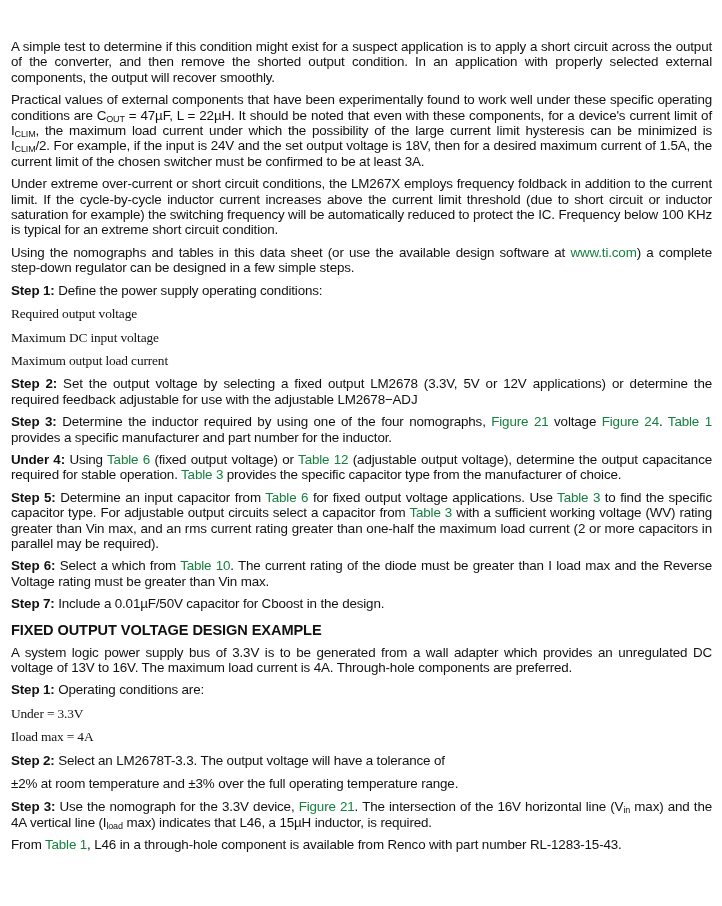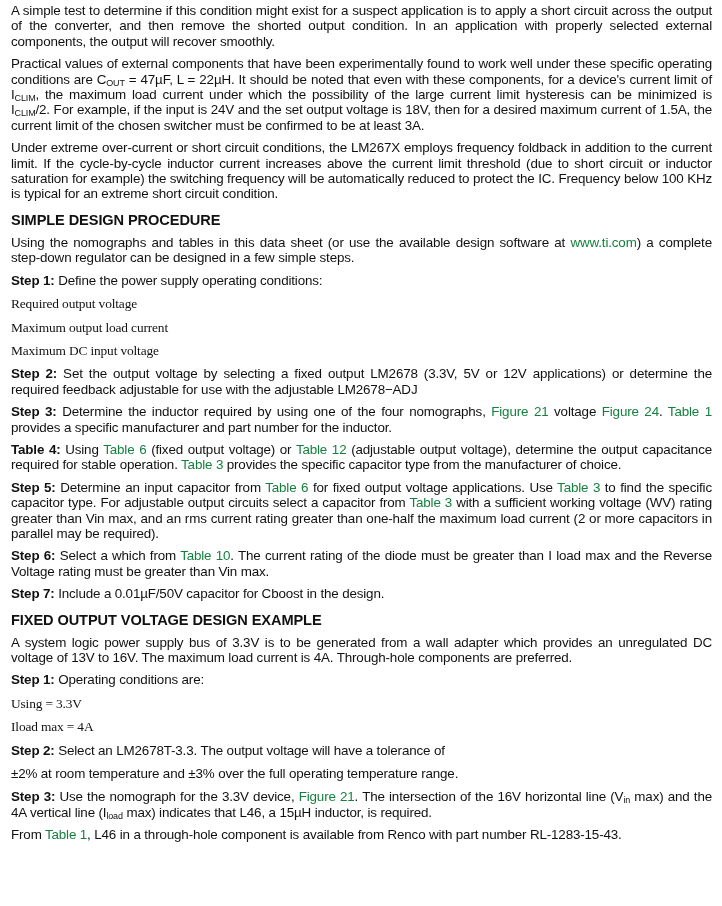--- a/index.html
+++ b/index.html
@@ -2,21 +2,21 @@
 <html><head>
 <meta charset="utf-8">
 <style>
   html, body { margin: 0; padding: 0; background: #ffffff; }
   body {
     width: 722px; height: 906px; overflow: hidden;
     font-family: "Liberation Sans", sans-serif;
     font-size: 13.4px; color: #111111;
     letter-spacing: -0.15px;
   }
-  .page { padding: 3px 10px 0 11px; }
+  .page { padding: 3px 10px 0 11px; margin-top: 36px; }
   p { margin: 0 0 7px 0; line-height: 15.4px; text-align: justify; }
   p.single { margin-bottom: 8px; }
   h2 {
     margin: 10px 0 6px 0; font-size: 14.6px; font-weight: bold;
     line-height: 17px; letter-spacing: -0.1px; color: #111;
   }
   b { font-weight: bold; }
   a.link { color: #15803d; text-decoration: none; }
   sub { font-size: 9px; vertical-align: -2px; line-height: 0; }
   .cond { margin: 0 0 8px 0; line-height: 15.4px; font-family: Liberation Serif, serif; }
@@ -25,49 +25,48 @@
 <body>
 
 <div class="page">
 
   <p>A simple test to determine if this condition might exist for a suspect application is to apply a short circuit across the output of the converter, and then remove the shorted output condition. In an application with properly selected external components, the output will recover smoothly.</p>
 
   <p><span>Practical values of external components that have been experimentally found to work well under these specific operating conditions are C</span><sub>OUT</sub><span> = 47µF, L = 22µH. It should be noted that even with these components, for a device's current limit of I</span><sub>CLIM</sub><span>, the maximum load current under which the possibility of the large current limit hysteresis can be minimized is I</span><sub>CLIM</sub><span>/2. For example, if the input is 24V and the set output voltage is 18V, then for a desired maximum current of 1.5A, the current limit of the chosen switcher must be confirmed to be at least 3A.</span></p>
 
   <p>Under extreme over-current or short circuit conditions, the LM267X employs frequency foldback in addition to the current limit. If the cycle-by-cycle inductor current increases above the current limit threshold (due to short circuit or inductor saturation for example) the switching frequency will be automatically reduced to protect the IC. Frequency below 100 KHz is typical for an extreme short circuit condition.</p>
 
-  <h2>SIMPLE DESIGN PROCEDURE</h2>
 
   <p><span>Using the nomographs and tables in this data sheet (or use the available design software at </span><a class="link">www.ti.com</a><span>) a complete step-down regulator can be designed in a few simple steps.</span></p>
 
   <p class="single"><b>Step 1:</b><span> Define the power supply operating conditions:</span></p>
 
   <div class="cond">Required output voltage</div>
+  <div class="cond">Maximum DC input voltage</div>
   <div class="cond">Maximum output load current</div>
-  <div class="cond">Maximum DC input voltage</div>
 
   <p><b>Step 2:</b><span> Set the output voltage by selecting a fixed output LM2678 (3.3V, 5V or 12V applications) or determine the required feedback adjustable for use with the adjustable LM2678−ADJ</span></p>
 
   <p><b>Step 3:</b><span> Determine the inductor required by using one of the four nomographs, </span><a class="link">Figure 21</a><span> voltage </span><a class="link">Figure 24</a><span>. </span><a class="link">Table 1</a><span> provides a specific manufacturer and part number for the inductor.</span></p>
 
-  <p><b>Table 4:</b><span> Using </span><a class="link">Table 6</a><span> (fixed output voltage) or </span><a class="link">Table 12</a><span> (adjustable output voltage), determine the output capacitance required for stable operation. </span><a class="link">Table 3</a><span> provides the specific capacitor type from the manufacturer of choice.</span></p>
+  <p><b>Under 4:</b><span> Using </span><a class="link">Table 6</a><span> (fixed output voltage) or </span><a class="link">Table 12</a><span> (adjustable output voltage), determine the output capacitance required for stable operation. </span><a class="link">Table 3</a><span> provides the specific capacitor type from the manufacturer of choice.</span></p>
 
   <p><b>Step 5:</b><span> Determine an input capacitor from </span><a class="link">Table 6</a><span> for fixed output voltage applications. Use </span><a class="link">Table 3</a><span> to find the specific capacitor type. For adjustable output circuits select a capacitor from </span><a class="link">Table 3</a><span> with a sufficient working voltage (WV) rating greater than Vin max, and an rms current rating greater than one-half the maximum load current (2 or more capacitors in parallel may be required).</span></p>
 
   <p><b>Step 6:</b><span> Select a which from </span><a class="link">Table 10</a><span>. The current rating of the diode must be greater than I load max and the Reverse Voltage rating must be greater than Vin max.</span></p>
 
   <p class="single"><b>Step 7:</b><span> Include a 0.01µF/50V capacitor for Cboost in the design.</span></p>
 
   <h2>FIXED OUTPUT VOLTAGE DESIGN EXAMPLE</h2>
 
   <p>A system logic power supply bus of 3.3V is to be generated from a wall adapter which provides an unregulated DC voltage of 13V to 16V. The maximum load current is 4A. Through-hole components are preferred.</p>
 
   <p class="single"><b>Step 1:</b><span> Operating conditions are:</span></p>
 
-  <div class="cond">Using = 3.3V</div>
+  <div class="cond">Under = 3.3V</div>
   <div class="cond">Iload max = 4A</div>
 
   <p class="single"><b>Step 2:</b><span> Select an LM2678T-3.3. The output voltage will have a tolerance of</span></p>
 
   <p class="single">±2% at room temperature and ±3% over the full operating temperature range.</p>
 
   <p><b>Step 3:</b><span> Use the nomograph for the 3.3V device, </span><a class="link">Figure 21</a><span>. The intersection of the 16V horizontal line (V</span><sub>in</sub><span> max) and the 4A vertical line (I</span><sub>load</sub><span> max) indicates that L46, a 15µH inductor, is required.</span></p>
 
   <p><span>From </span><a class="link">Table 1</a><span>, L46 in a through-hole component is available from Renco with part number RL-1283-15-43.</span></p>
 

